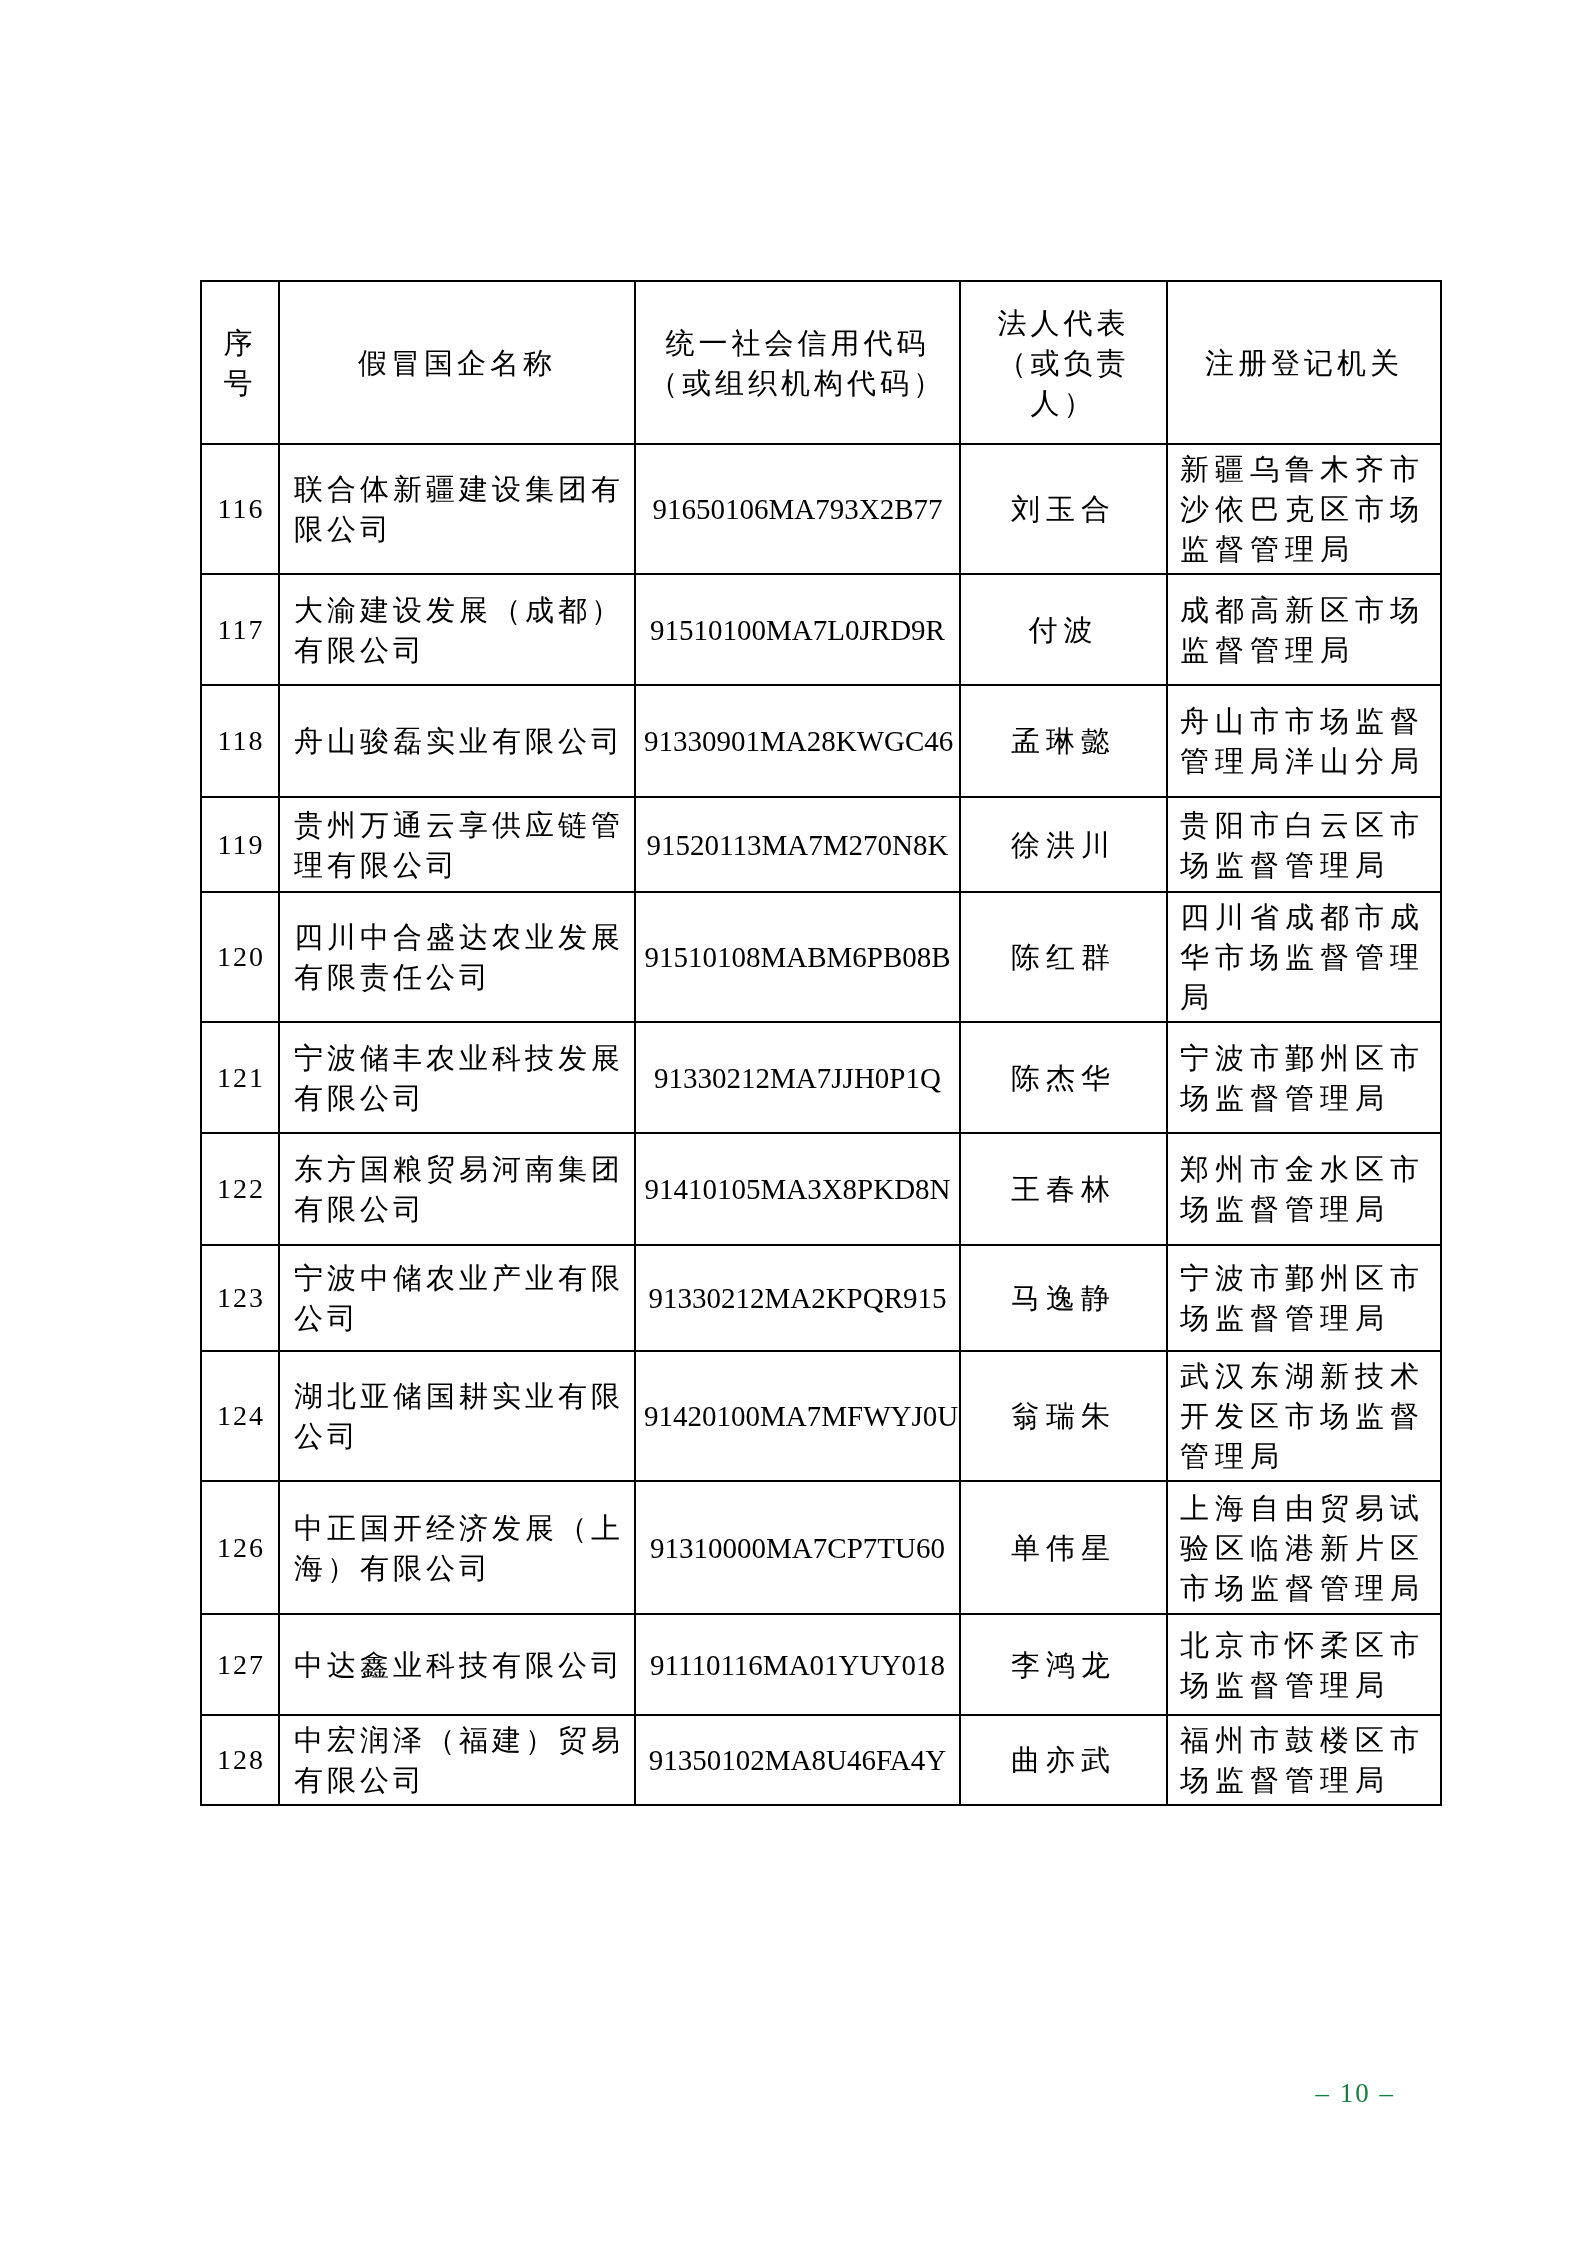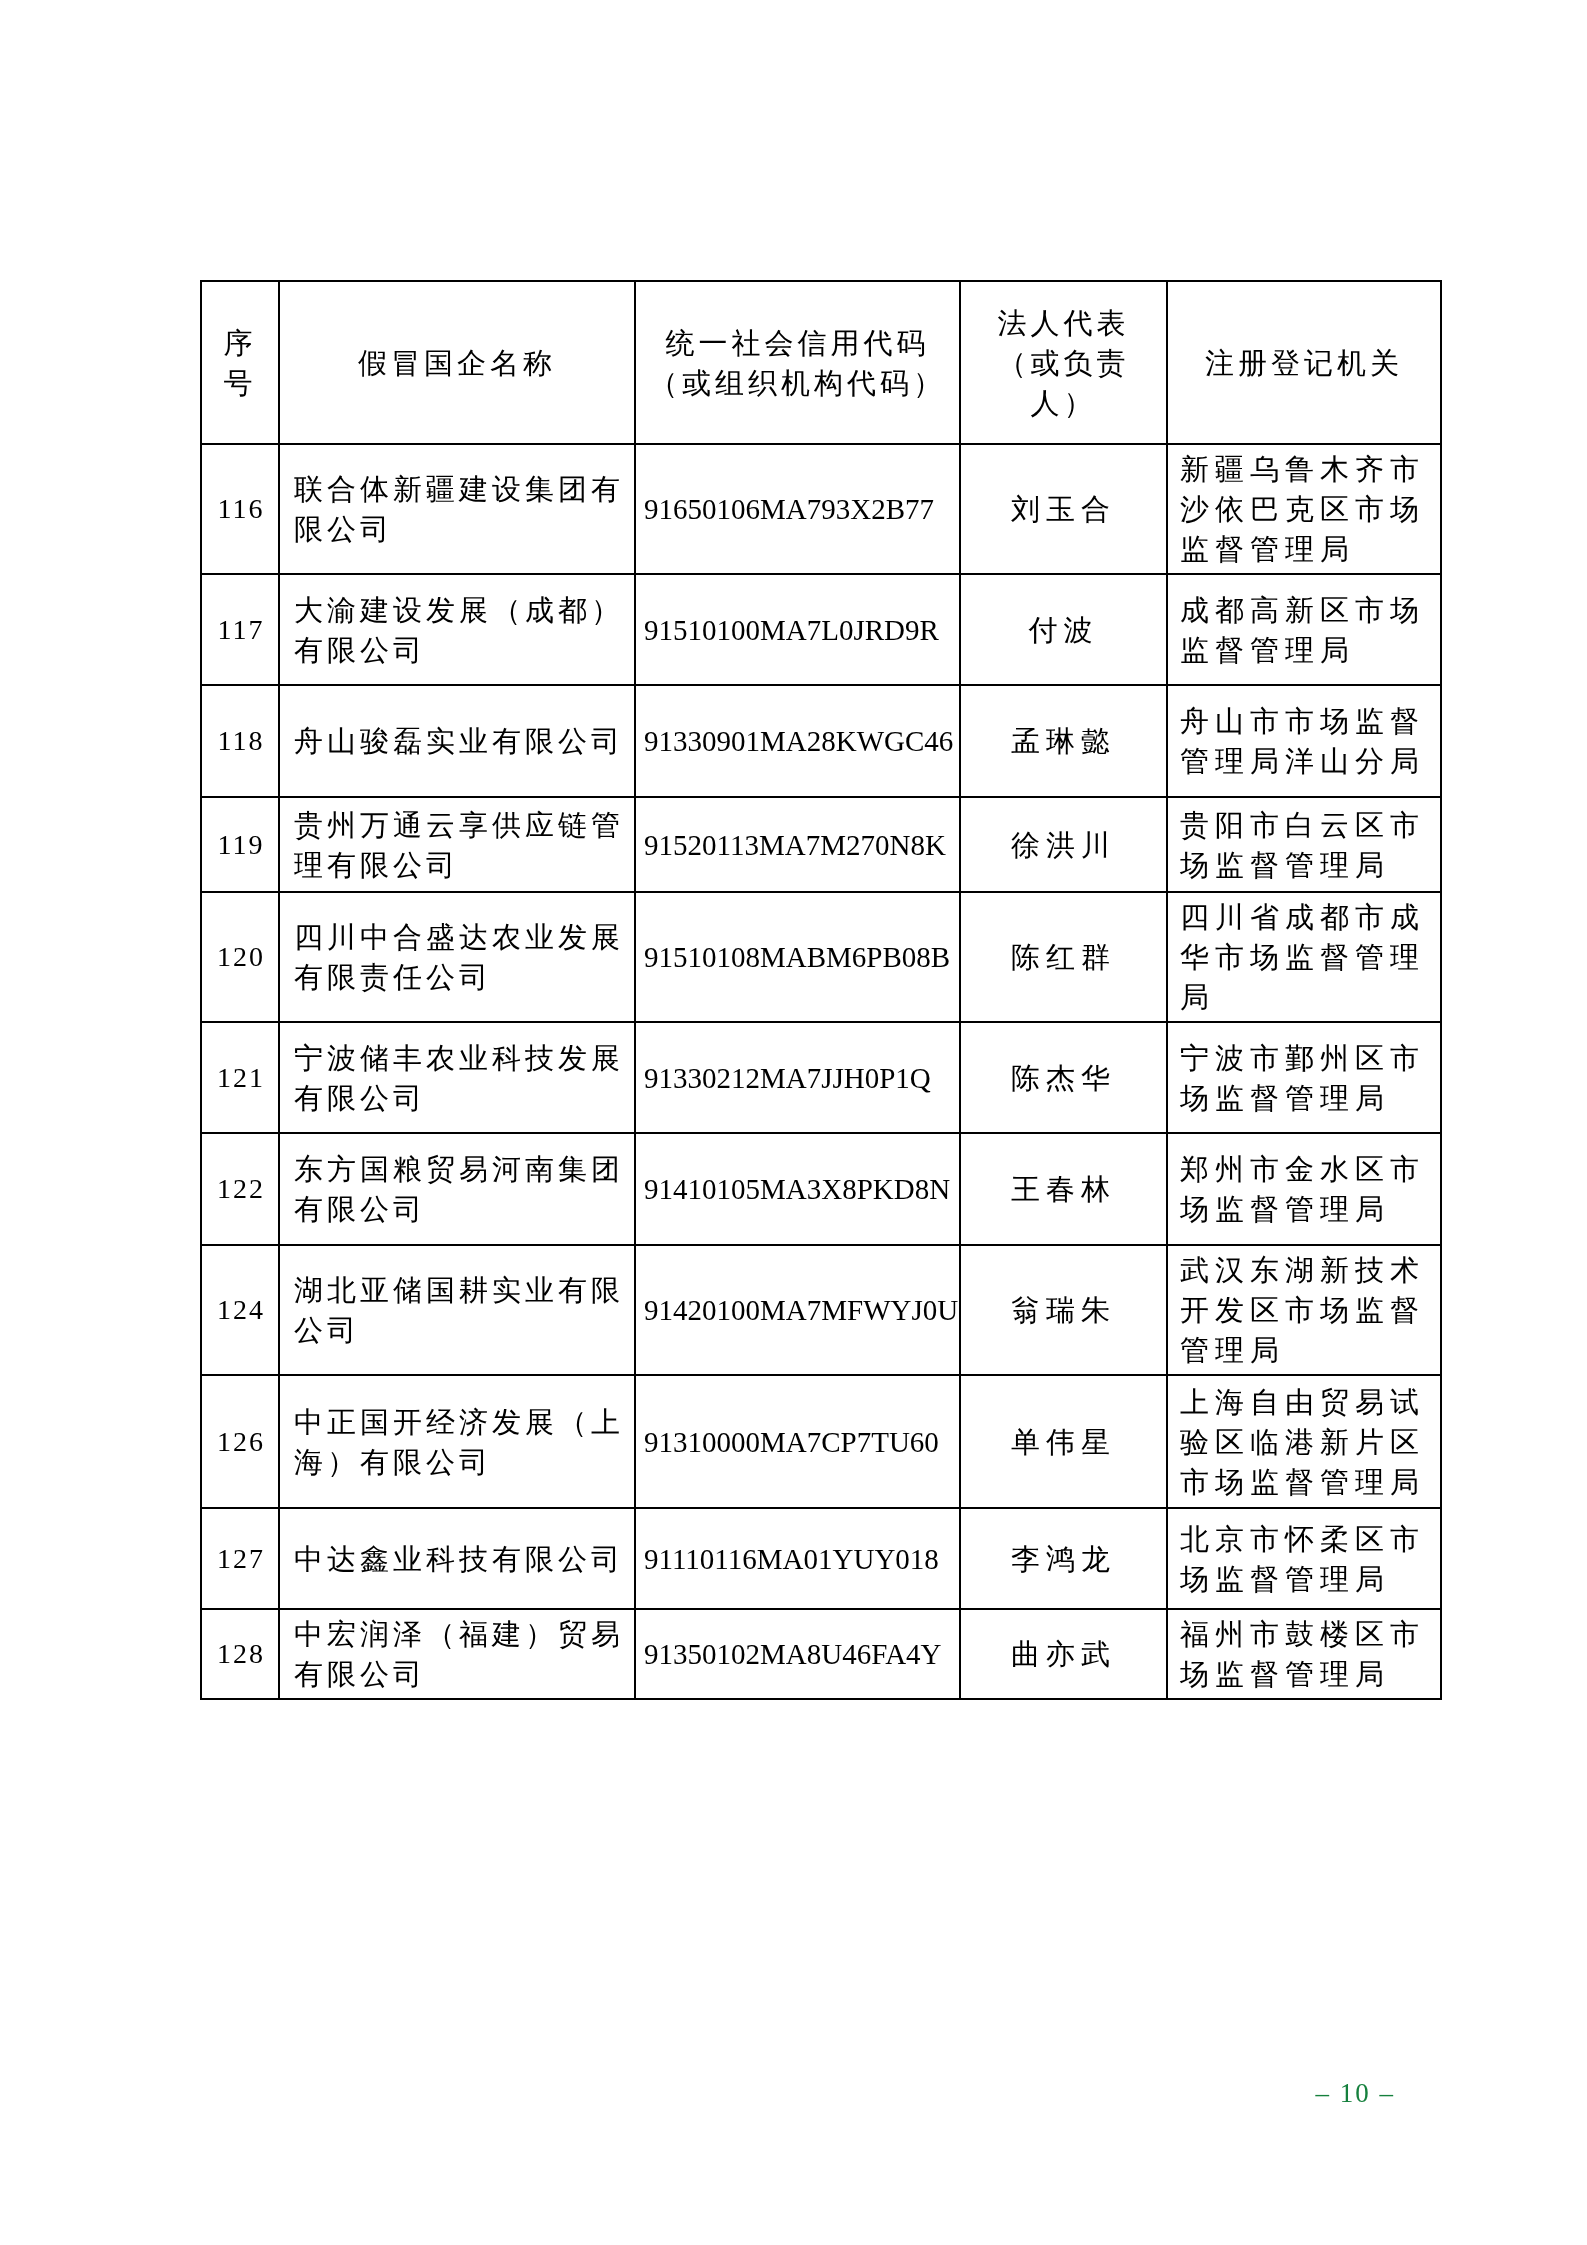--- a/index.html
+++ b/index.html
@@ -44,20 +44,21 @@
     font-size: 28px;
     padding-left: 10px;
   }
   td.c-name {
     text-align: left;
     padding: 4px 8px 4px 14px;
     letter-spacing: 4px;
     margin-left: 34px;
   }
   td.c-code {
+    text-align: center;
     letter-spacing: 0px;
     font-size: 29px;
     font-family: "Liberation Serif", "DejaVu Serif", serif;
   }
   td.c-rep {
     text-align: center;
     letter-spacing: 6px;
   }
   td.c-auth {
     text-align: left;
@@ -139,20 +140,27 @@
       <td class="c-rep">陈杰华</td>
       <td class="c-auth">宁波市鄞州区市场监督管理局</td>
     </tr>
     <tr style="height:112px">
       <td class="c-serial">122</td>
       <td class="c-name">东方国粮贸易河南集团有限公司</td>
       <td class="c-code">91410105MA3X8PKD8N</td>
       <td class="c-rep">王春林</td>
       <td class="c-auth">郑州市金水区市场监督管理局</td>
     </tr>
+    <tr style="height:106px">
+      <td class="c-serial">123</td>
+      <td class="c-name">宁波中储农业产业有限公司</td>
+      <td class="c-code">91330212MA2KPQR915</td>
+      <td class="c-rep">马逸静</td>
+      <td class="c-auth">宁波市鄞州区市场监督管理局</td>
+    </tr>
     <tr style="height:128px">
       <td class="c-serial">124</td>
       <td class="c-name">湖北亚储国耕实业有限公司</td>
       <td class="c-code">91420100MA7MFWYJ0U</td>
       <td class="c-rep">翁瑞朱</td>
       <td class="c-auth">武汉东湖新技术开发区市场监督管理局</td>
     </tr>
     <tr style="height:133px">
       <td class="c-serial">126</td>
       <td class="c-name">中正国开经济发展（上海）有限公司</td>

